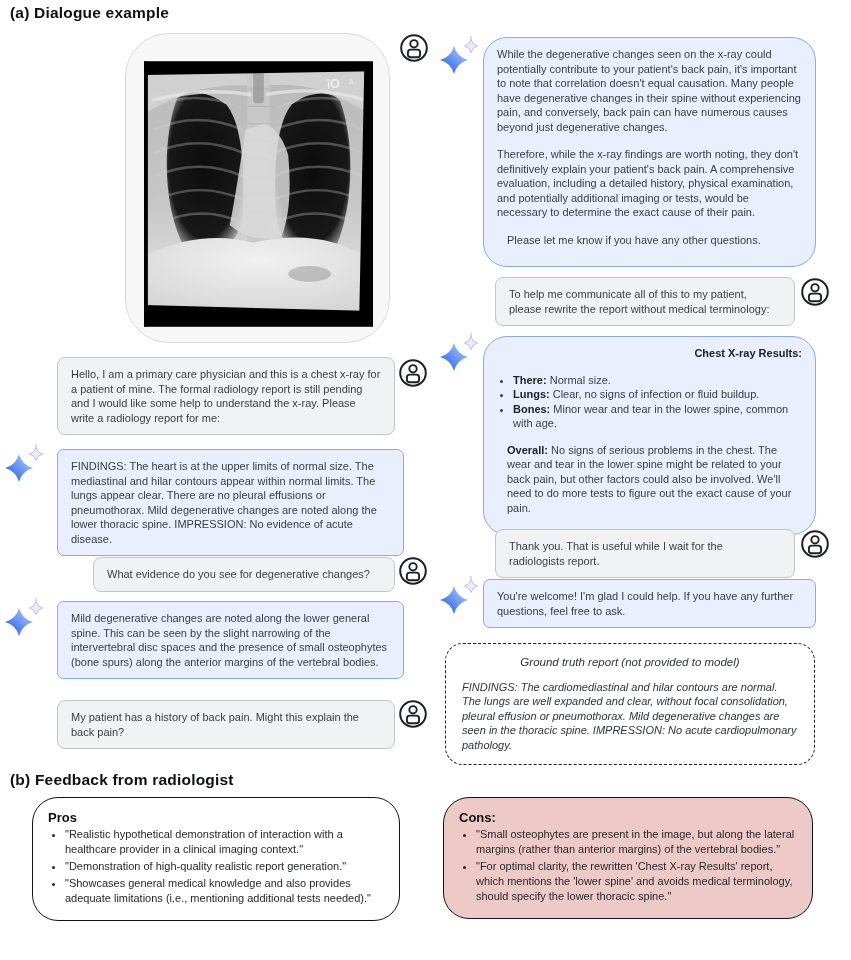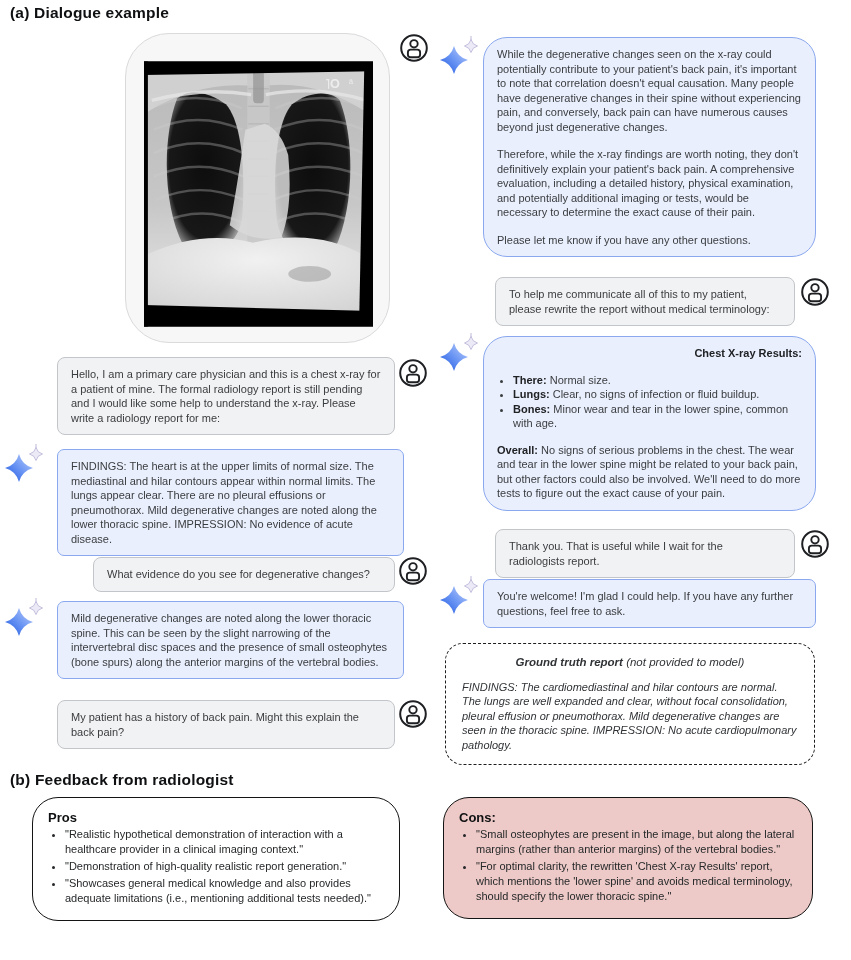--- a/index.html
+++ b/index.html
@@ -5,35 +5,35 @@
   html,body{margin:0;padding:0;background:#fff;}
   .canvas{position:relative;width:851px;height:960px;background:#fff;
           font-family:"Liberation Sans",sans-serif;overflow:hidden;color:#2f3235;padding-left:35px;}
   .h-label{position:absolute;font-size:15.5px;font-weight:bold;color:#0f1012;letter-spacing:.2px;}
   .panel{position:absolute;left:125px;top:33px;width:265px;height:310px;background:#f7f7f8;
          border:1px solid #d9dadc;border-radius:44px;box-sizing:border-box;}
   .xray{position:absolute;left:18px;top:24px;width:229px;height:272px;}
   .bubble{position:absolute;box-sizing:border-box;padding:9px 13px;font-size:11px;
           line-height:14.5px;color:#3a3d40;}
   .bubble p{margin:0 0 13px 0;}
-  .bubble p:last-child{margin:0;}
+  .bubble p:last-child{margin:10px;}
   .u{background:#f1f2f3;border:1.2px solid #c2c5c9;border-radius:8px;}
   .m{background:#e9effc;border:1.2px solid #8ba8ef;border-radius:7px;}
   .m.big{border-radius:24px;}
   .icon{position:absolute;width:30px;height:30px;}
   .sparkle{position:absolute;width:46px;height:46px;}
   .rep-title{font-weight:bold;color:#202225;text-align:right;}
   .rep ul{margin:12px 0 12px 0;padding-left:16px;}
   .rep li{margin:0;}
   .rep b, .card b{font-weight:bold;color:#202225;}
   .gt{position:absolute;left:445px;top:643px;width:370px;box-sizing:border-box;
       border:1.6px dashed #1d1d1d;border-radius:18px;padding:11px 16px 12px 16px;
       font-size:11px;line-height:14.5px;font-style:italic;color:#303336;}
   .gt-title{text-align:center;margin:0 0 10px 0;font-size:11.5px;}
-  .gt-title .t{font-weight:bold;}
+  .gt-title .t{font-weight:normal;}
   .card{position:absolute;box-sizing:border-box;border:1.6px solid #141414;border-radius:26px;
         padding:12px 17px 12px 15px;font-size:11px;line-height:15px;color:#26282a;background:#fff;}
   .card h3{margin:0 0 2px 0;font-size:13px;color:#0f1012;}
   .card ul{margin:0;padding-left:17px;}
   .card li{margin:0 0 2px 0;}
   .cons{background:#edcac7;}
   .hidden-defs{position:absolute;width:0;height:0;overflow:hidden;}
 </style>
 </head>
 <body>
@@ -156,21 +156,21 @@
   <svg class="sparkle" style="left:437px;top:331px;">
       <use href="#spark"></use>
     </svg>
   <svg class="sparkle" style="left:437px;top:574px;">
       <use href="#spark"></use>
     </svg>
 
   <div class="bubble u" style="left:57px;top:357px;width:338px;">Hello, I am a primary care physician and this is a chest x-ray for a patient of mine. The formal radiology report is still pending and I would like some help to understand the x-ray. Please write a radiology report for me:</div>
   <div class="bubble m" style="left:57px;top:449px;width:347px;">FINDINGS: The heart is at the upper limits of normal size. The mediastinal and hilar contours appear within normal limits. The lungs appear clear. There are no pleural effusions or pneumothorax. Mild degenerative changes are noted along the lower thoracic spine. IMPRESSION: No evidence of acute disease.</div>
   <div class="bubble u" style="left:93px;top:557px;width:302px;">What evidence do you see for degenerative changes?</div>
-  <div class="bubble m" style="left:57px;top:601px;width:347px;">Mild degenerative changes are noted along the lower thoracic spine. This can be seen by the slight narrowing of the intervertebral disc spaces and the presence of small osteophytes (bone spurs) along the anterior margins of the vertebral bodies.</div>
+  <div class="bubble m" style="left:57px;top:601px;width:347px;">Mild degenerative changes are noted along the lower general spine. This can be seen by the slight narrowing of the intervertebral disc spaces and the presence of small osteophytes (bone spurs) along the anterior margins of the vertebral bodies.</div>
   <div class="bubble u" style="left:57px;top:700px;width:338px;">My patient has a history of back pain. Might this explain the back pain?</div>
 
   <div class="bubble m big" style="left:483px;top:37px;width:333px;">
     <p>While the degenerative changes seen on the x-ray could potentially contribute to your patient's back pain, it's important to note that correlation doesn't equal causation. Many people have degenerative changes in their spine without experiencing pain, and conversely, back pain can have numerous causes beyond just degenerative changes.</p>
     <p>Therefore, while the x-ray findings are worth noting, they don't definitively explain your patient's back pain. A comprehensive evaluation, including a detailed history, physical examination, and potentially additional imaging or tests, would be necessary to determine the exact cause of their pain.</p>
     <p>Please let me know if you have any other questions.</p>
   </div>
 
   <div class="bubble u" style="left:495px;top:277px;width:300px;">To help me communicate all of this to my patient, please rewrite the report without medical terminology:</div>
 

